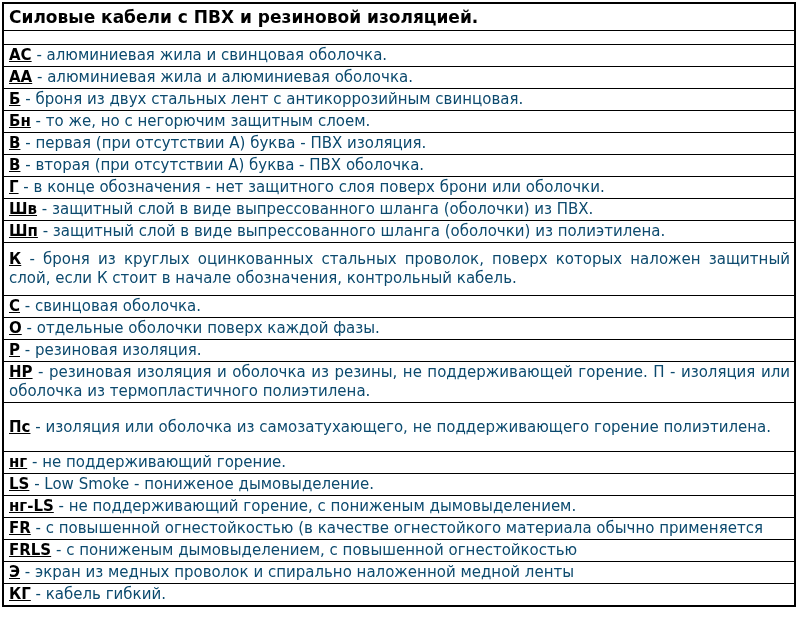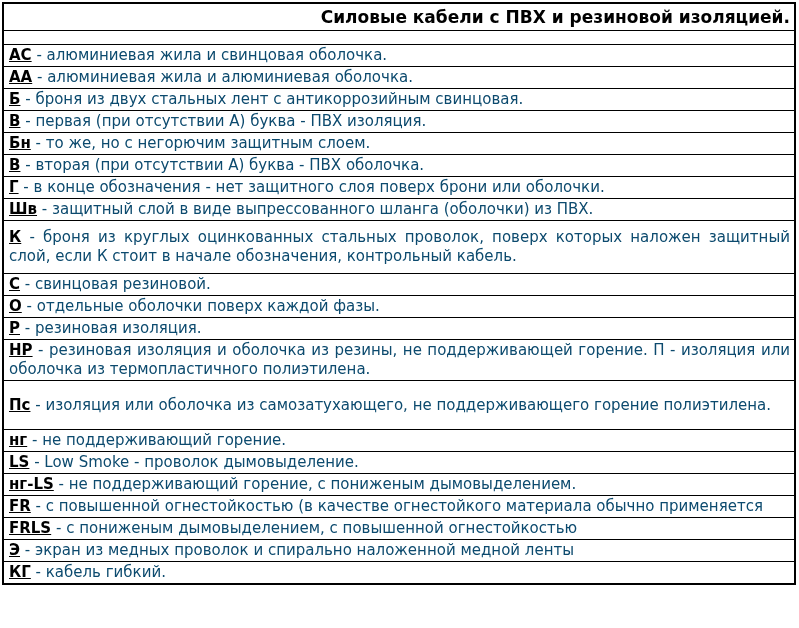--- a/index.html
+++ b/index.html
@@ -21,21 +21,21 @@
   .ref-table td {
     border: 1px solid #000;
     padding: 1px 4px 1px 5px;
     font-size: 15px;
     line-height: 19px;
     color: #3c3c3c;
     vertical-align: middle;
     overflow: hidden;
   }
   td.title-cell {
-    text-align: right;
+    text-align: left;
     font-weight: bold;
     font-size: 17px;
     color: #000;
     height: 24px;
     line-height: 22px;
   }
   tr.spacer-row td { height: 13px; padding: 0; }
   tr.row td { height: 19px; white-space: nowrap; }
   tr.row.wrap td { white-space: normal; }
   tr.row.tall-k td    { height: 50px; text-align: justify; border-radius: 18px; }
@@ -73,58 +73,64 @@
     </td>
       </tr>
     <tr class="row">
         <td>
       <b class="code">Б</b>
       <span class="desc">- броня из двух стальных лент с антикоррозийным свинцовая.</span>
     </td>
       </tr>
     <tr class="row">
         <td>
-      <b class="code">В</b>
-      <span class="desc">- первая (при отсутствии А) буква - ПВХ изоляция.</span>
+      <b class="code">Бн</b>
+      <span class="desc">- то же, но с негорючим защитным слоем.</span>
     </td>
       </tr>
     <tr class="row">
         <td>
-      <b class="code">Бн</b>
-      <span class="desc">- то же, но с негорючим защитным слоем.</span>
+      <b class="code">В</b>
+      <span class="desc">- первая (при отсутствии А) буква - ПВХ изоляция.</span>
     </td>
       </tr>
     <tr class="row">
         <td>
       <b class="code">В</b>
       <span class="desc">- вторая (при отсутствии А) буква - ПВХ оболочка.</span>
     </td>
       </tr>
     <tr class="row">
         <td>
       <b class="code">Г</b>
       <span class="desc">- в конце обозначения - нет защитного слоя поверх брони или оболочки.</span>
     </td>
       </tr>
     <tr class="row">
         <td>
       <b class="code">Шв</b>
       <span class="desc">- защитный слой в виде выпрессованного шланга (оболочки) из ПВХ.</span>
     </td>
       </tr>
+    <tr class="row">
+        <td>
+      <b class="code">Шп</b>
+      <span class="desc">- защитный слой в виде выпрессованного шланга (оболочки) из полиэтилена.</span>
+    </td>
+      </tr>
     <tr class="row wrap tall-k">
         <td>
       <b class="code">К</b>
       <span class="desc">- броня из круглых оцинкованных стальных проволок, поверх которых наложен защитный слой, если К стоит в начале обозначения, контрольный кабель.</span>
     </td>
       </tr>
     <tr class="row">
         <td>
       <b class="code">С</b>
-      <span class="desc">- свинцовая резиновой.</span>
+      <span class="desc">- свинцовая оболочка.</span>
     </td>
       </tr>
     <tr class="row">
         <td>
       <b class="code">О</b>
       <span class="desc">- отдельные оболочки поверх каждой фазы.</span>
     </td>
       </tr>
     <tr class="row">
         <td>
@@ -146,21 +152,21 @@
       </tr>
     <tr class="row">
         <td>
       <b class="code">нг</b>
       <span class="desc">- не поддерживающий горение.</span>
     </td>
       </tr>
     <tr class="row">
         <td>
       <b class="code">LS</b>
-      <span class="desc">- Low Smoke - проволок дымовыделение.</span>
+      <span class="desc">- Low Smoke - пониженое дымовыделение.</span>
     </td>
       </tr>
     <tr class="row">
         <td>
       <b class="code">нг-LS</b>
       <span class="desc">- не поддерживающий горение, с пониженым дымовыделением.</span>
     </td>
       </tr>
     <tr class="row">
         <td>

